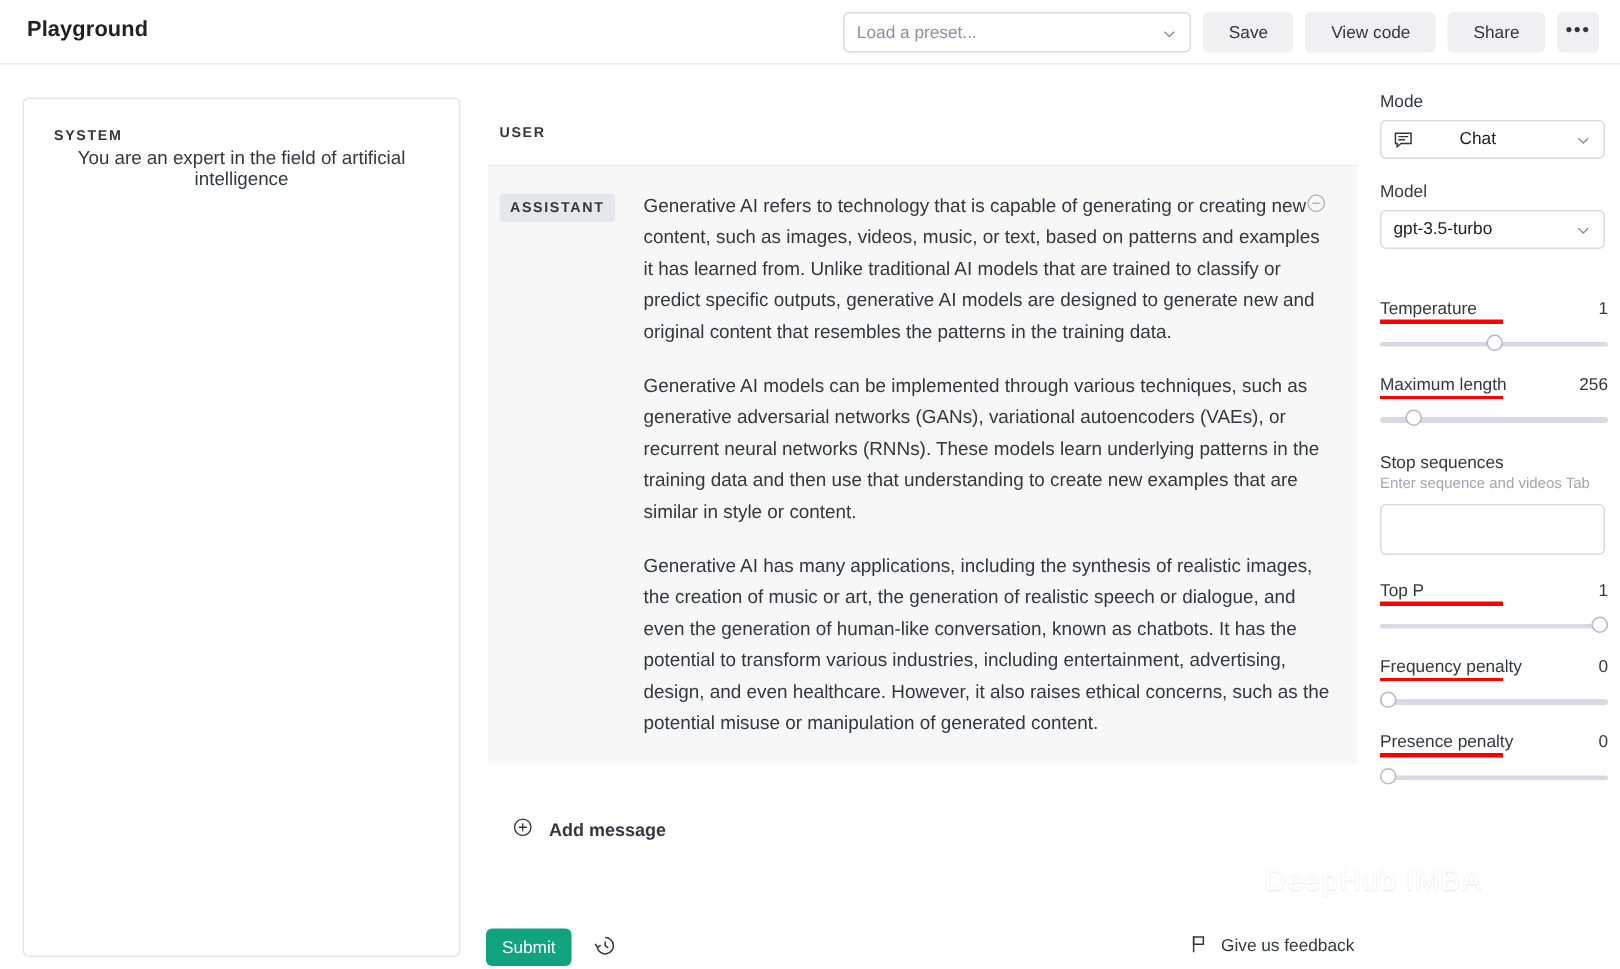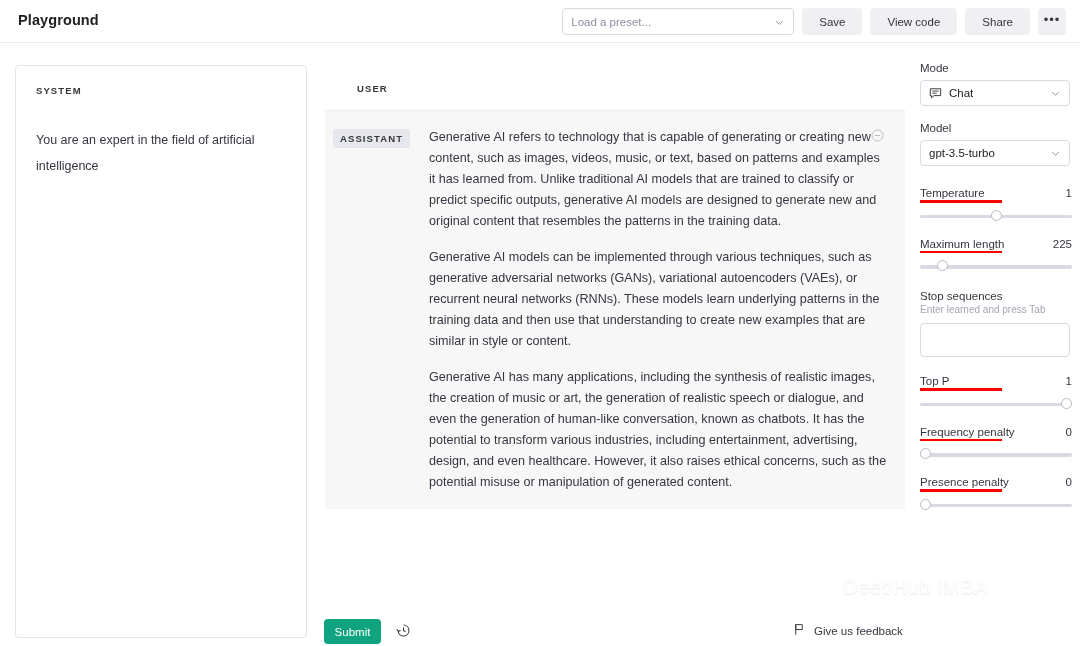--- a/index.html
+++ b/index.html
@@ -46,35 +46,35 @@
 
   
   .system-panel {
     position: absolute; left: 15px; top: 65px;
     width: 292px; height: 573px;
     border: 1px solid #e5e5e7; border-radius: 4px; background: #fff;
     padding: 19px 20px;
   }
   .sys-label {
     font-size: 9.5px; font-weight: bold; letter-spacing: 1.1px;
-    color: #35363a; margin-bottom: 31px;
-  }
-  .sys-text { font-size: 12.5px; line-height: 26px; color: #353740; }
+    color: #35363a; margin-bottom: 2px;
+  }
+  .sys-text { font-size: 12.5px; line-height: 14px; color: #353740; text-align: center; }
 
   
   .convo { position: absolute; left: 325px; top: 65px; width: 580px; }
   .msg-row { display: flex; padding: 16px 18px 16px 0; }
   .msg-user { background: #fff; border-bottom: 1px solid #ececf1; padding-left: 0; }
   .msg-assistant { background: #f7f7f8; position: relative; }
   .role {
     width: 104px; flex: 0 0 104px; padding-left: 0;
     font-size: 9.5px; font-weight: bold; letter-spacing: 1.1px; color: #35363a;
     padding-top: 2px;
   }
-  .msg-user .role { padding-left: 8px; margin-left: 24px; }
+  .msg-user .role { padding-left: 8px; }
   .role-badge {
     display: inline-block; background: #e6e7ec; border-radius: 3px;
     padding: 4px 7px; font-size: 9.5px; font-weight: bold; letter-spacing: 1.1px;
     color: #35363a; margin-left: 8px;
   }
   .msg-body { flex: 1; font-size: 12.6px; line-height: 21px; color: #353740; }
   .msg-body p { margin-bottom: 15px; }
   .msg-body p:last-child { margin-bottom: 0; }
   .msg-minus { position: absolute; right: 20px; top: 17px; }
 
@@ -99,21 +99,21 @@
     font-size: 11.5px; color: #353740; cursor: pointer;
   }
 
   
   .settings { position: absolute; left: 920px; top: 62px; width: 152px; }
   .field-label { font-size: 11.5px; color: #353740; margin-bottom: 6px; }
   .select-box {
     width: 150px; height: 26px;
     border: 1px solid #d9d9e3; border-radius: 4px; background: #fff;
     display: flex; align-items: center; padding: 0 8px;
-    font-size: 11.5px; color: #202123; position: relative; cursor: pointer;
+    font-size: 11.5px; color: #202123; position: relative; cursor: pointer; gap: 24px;
   }
   .select-box .chev { position: absolute; right: 7px; top: 6px; }
   .select-box .mode-icon { margin-right: 7px; display: flex; }
 
   .param { position: relative; width: 152px; }
   .param-head { display: flex; justify-content: space-between; align-items: baseline; }
   .param-name { font-size: 11.5px; color: #353740; }
   .param-val { font-size: 11.5px; color: #353740; }
   .redline { height: 2.5px; background: #ff0000; margin-top: 1px; }
 
@@ -190,20 +190,29 @@
       </div>
       <span class="msg-minus">
         <svg width="15" height="15" viewBox="0 0 20 20">
           <circle cx="10" cy="10" r="7.3" fill="none" stroke="#b5b5be" stroke-width="1.2"></circle>
           <path d="M6.5 10h7" stroke="#b5b5be" stroke-width="1.2"></path>
         </svg>
       </span>
     </div>
   </div>
 
+  <div class="add-message">
+    <span>
+      <svg width="15" height="15" viewBox="0 0 20 20">
+        <circle cx="10" cy="10" r="7.3" fill="none" stroke="#35363a" stroke-width="1.15"></circle>
+        <path d="M10 6.4v7.2M6.4 10h7.2" stroke="#35363a" stroke-width="1.15"></path>
+      </svg>
+    </span>
+    <span>Add message</span>
+  </div>
 
   <button class="submit-btn">Submit</button>
 
   <span class="history-btn">
     <svg width="17" height="17" viewBox="0 0 20 20">
       <path d="M10 3.6a6.4 6.4 0 1 1-6.25 7.8" fill="none" stroke="#35363a" stroke-width="1.2"></path>
       <path d="M2.1 8.6l1.8 2.6 2.6-1.5" fill="none" stroke="#35363a" stroke-width="1.2"></path>
       <path d="M10 6.6V10l2.4 1.6" fill="none" stroke="#35363a" stroke-width="1.2"></path>
     </svg>
   </span>
@@ -243,47 +252,47 @@
       <div class="select-box">
         <span>gpt-3.5-turbo</span>
         <span class="chev">
           <svg width="13" height="13" viewBox="0 0 16 16">
               <path d="M4 6.3l4 4 4-4" fill="none" stroke="#8e8ea0" stroke-width="1.2"></path>
             </svg>
         </span>
       </div>
     </div>
 
-    <div class="param" style="margin-top:21px">
+    <div class="param" style="margin-top:34px">
       <div class="param-head">
         <span class="param-name">Temperature</span>
         <span class="param-val">1</span>
       </div>
       <div class="redline" style="width:82px"></div>
       <div class="slider">
         <div class="track"></div>
         <div class="knob" style="left: 70.5px;"></div>
       </div>
     </div>
 
     <div class="param" style="margin-top:14px">
       <div class="param-head">
         <span class="param-name">Maximum length</span>
-        <span class="param-val">225</span>
+        <span class="param-val">256</span>
       </div>
       <div class="redline" style="width:82px"></div>
       <div class="slider">
         <div class="track"></div>
         <div class="knob" style="left: 16.92px;"></div>
       </div>
     </div>
 
     <div style="margin-top:16px">
       <div class="field-label" style="margin-bottom:2px">Stop sequences</div>
-      <div class="stop-hint">Enter learned and press Tab</div>
+      <div class="stop-hint">Enter sequence and videos Tab</div>
       <div class="stop-input"></div>
     </div>
 
     <div class="param" style="margin-top:18px">
       <div class="param-head">
         <span class="param-name">Top P</span>
         <span class="param-val">1</span>
       </div>
       <div class="redline" style="width:82px"></div>
       <div class="slider">

